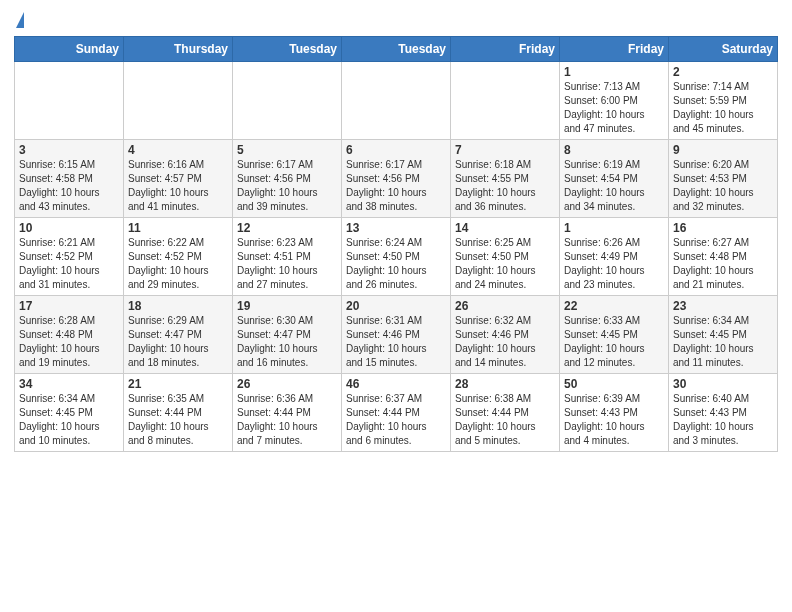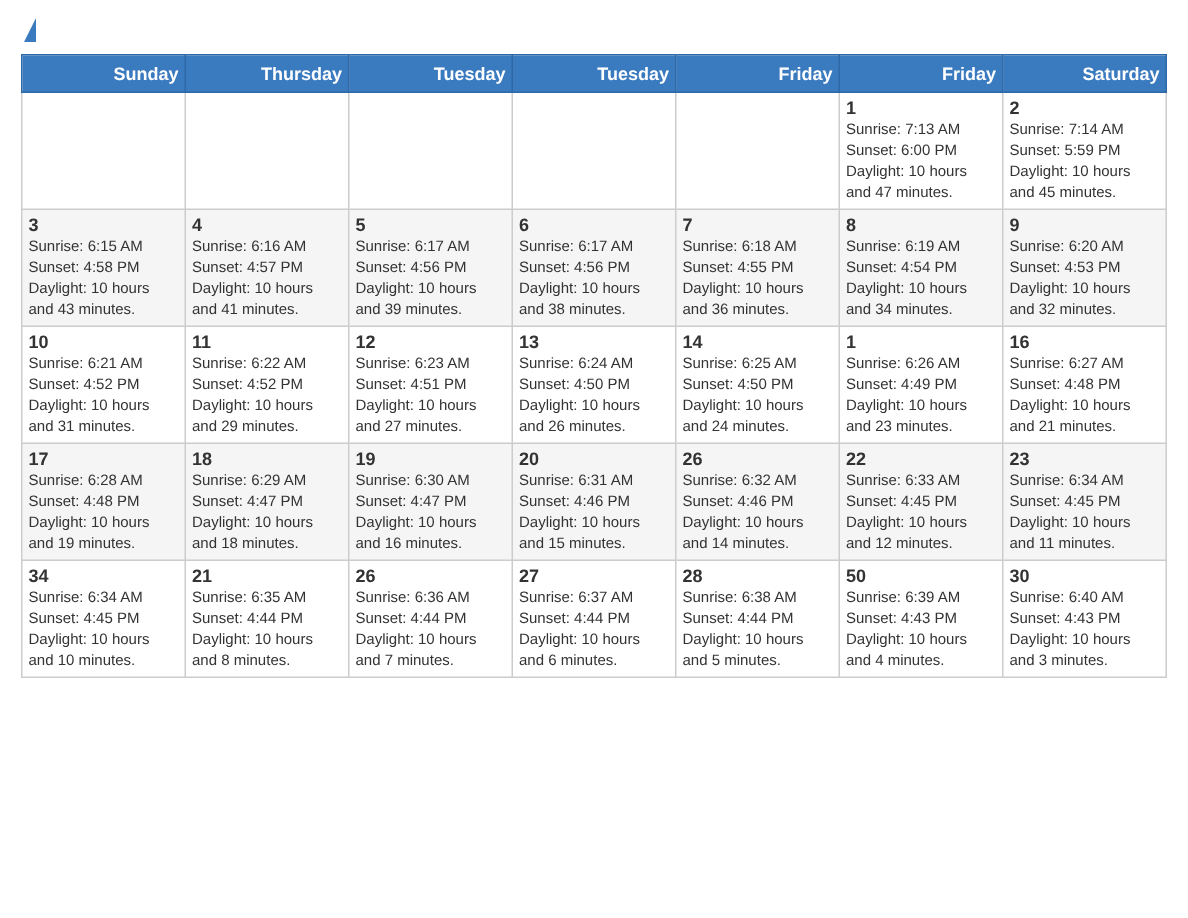--- a/index.html
+++ b/index.html
@@ -246,21 +246,21 @@
           </td>
           <td>
             <span class="day-number">21</span>
             <div class="day-info">Sunrise: 6:35 AM<br>Sunset: 4:44 PM<br>Daylight: 10 hours and 8 minutes.</div>
           </td>
           <td>
             <span class="day-number">26</span>
             <div class="day-info">Sunrise: 6:36 AM<br>Sunset: 4:44 PM<br>Daylight: 10 hours and 7 minutes.</div>
           </td>
           <td>
-            <span class="day-number">27</span>
+            <span class="day-number">46</span>
             <div class="day-info">Sunrise: 6:37 AM<br>Sunset: 4:44 PM<br>Daylight: 10 hours and 6 minutes.</div>
           </td>
           <td>
             <span class="day-number">28</span>
             <div class="day-info">Sunrise: 6:38 AM<br>Sunset: 4:44 PM<br>Daylight: 10 hours and 5 minutes.</div>
           </td>
           <td>
             <span class="day-number">50</span>
             <div class="day-info">Sunrise: 6:39 AM<br>Sunset: 4:43 PM<br>Daylight: 10 hours and 4 minutes.</div>
           </td>

